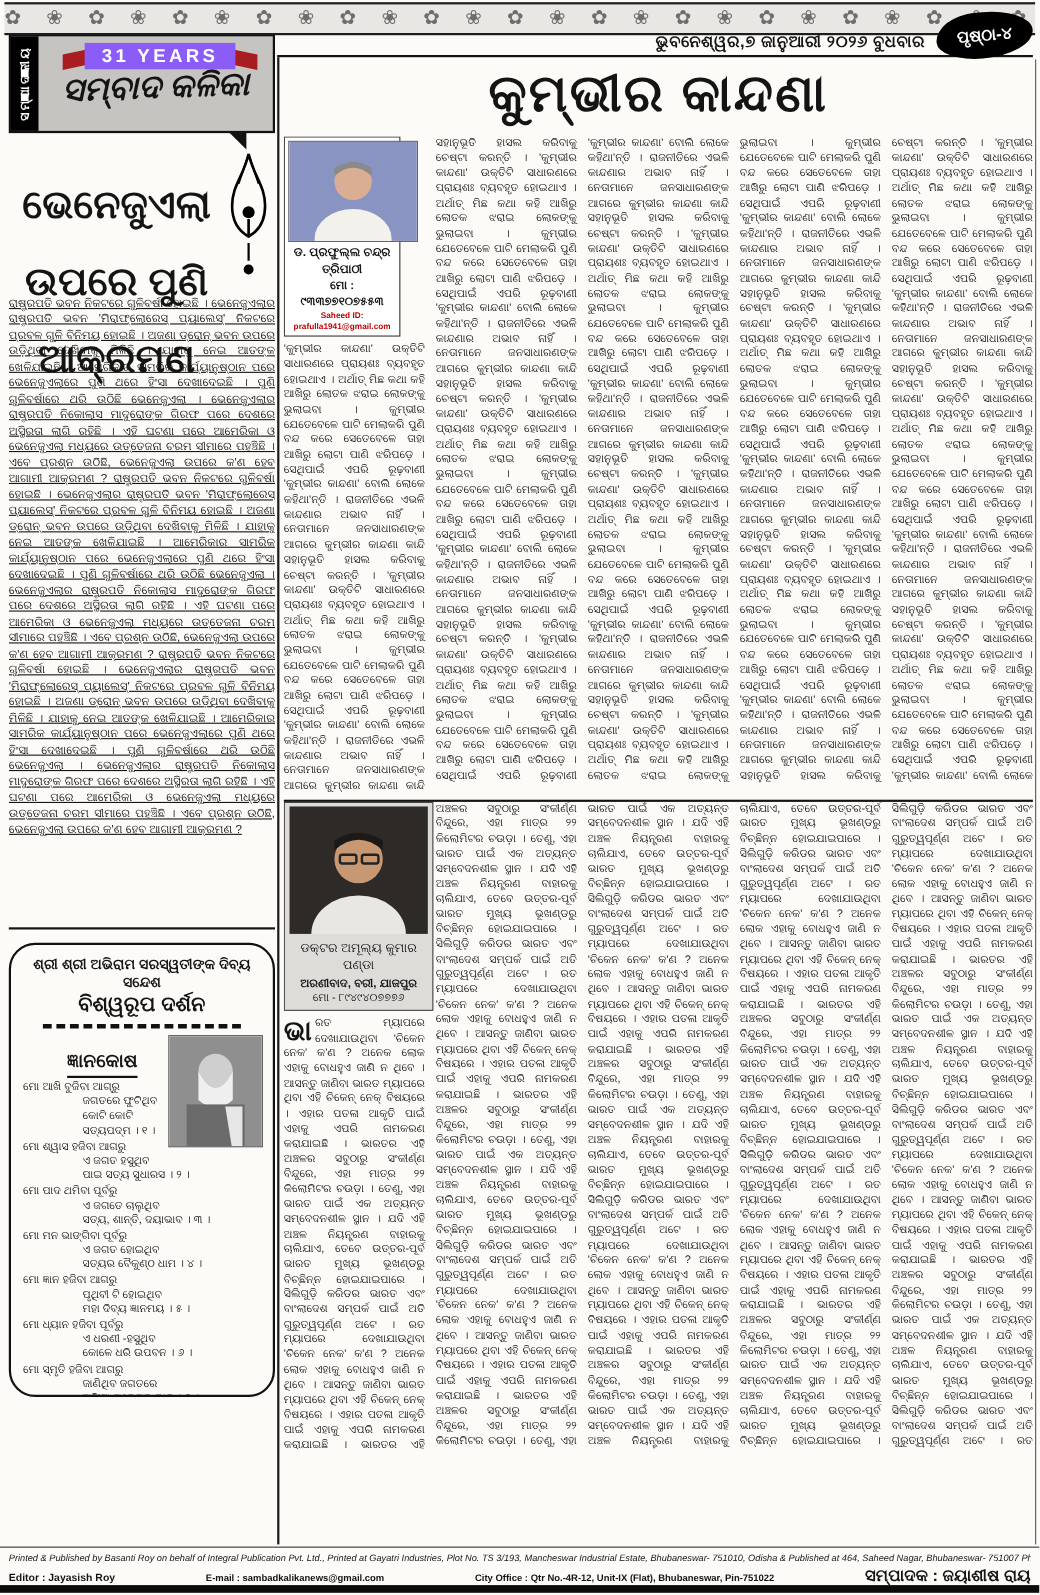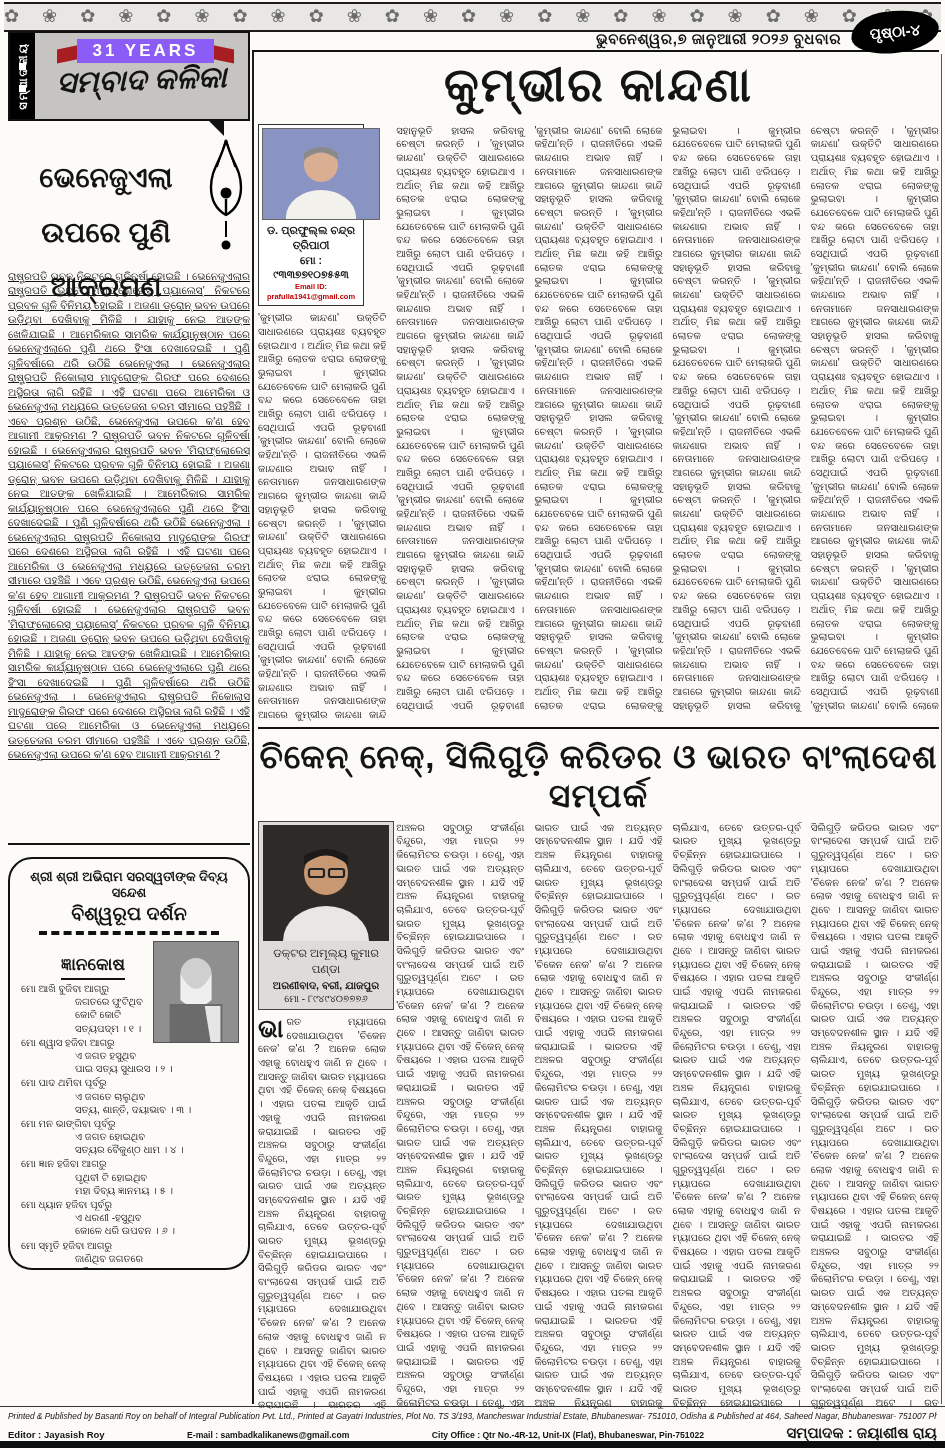--- a/index.html
+++ b/index.html
@@ -41,21 +41,21 @@
   .ribbon:after{right:2px;transform:skewY(12deg);}
   .ribbon-center{position:relative;z-index:2;display:inline-block;background:#8b5cf6;color:#fff;
     font-weight:bold;font-size:17px;letter-spacing:3px;padding:2px 16px;}
   .mast-logo{position:absolute;left:25px;right:0;top:30px;text-align:center;
     font-family:"Liberation Serif",serif;font-style:italic;font-weight:bold;font-size:30px;
     transform:rotate(-2deg);}
   .mast-tail{position:absolute;top:88px;right:26px;width:0;height:0;
     border-left:17px solid transparent;border-top:17px solid #111;}
   .ed-head{position:absolute;top:106px;left:0;right:0;height:130px;}
   .ed-head-text{position:absolute;left:0;top:14px;width:196px;text-align:center;
-    font-weight:bold;font-size:28px;line-height:1.95;}
+    font-weight:bold;font-size:36px;line-height:1.95;}
   .pen{position:absolute;right:2px;top:0;}
   .ed-body{position:absolute;top:238px;left:0;right:0;height:546px;overflow:hidden;
     font-size:10.5px;line-height:1.38;text-align:justify;text-decoration:underline;}
   .left-rule{position:absolute;top:812px;left:0;right:0;height:2px;background:#141414;}
   .sar-box{position:absolute;top:826px;left:0;right:0;height:413px;overflow:hidden;
     border:2px solid #111;border-radius:24px;padding:10px 9px 6px 9px;box-sizing:border-box;}
   .sar-title{text-align:center;font-weight:bold;font-size:13px;}
   .sar-sub{text-align:center;font-weight:bold;font-size:19px;margin-top:2px;}
   .sar-dash{width:82%;margin:6px auto 6px auto;border-top:4px dashed #111;}
   .guru-photo{float:right;width:84px;height:100px;border:1px solid #555;margin:0 0 4px 6px;}
@@ -216,28 +216,27 @@
   <div class="art-body">
     <div class="author-card">
       <svg width="116" height="90" viewBox="0 0 116 90" preserveAspectRatio="none">
         <rect width="116" height="90" fill="#8a94c2"></rect>
         <ellipse cx="58" cy="88" rx="35" ry="27" fill="#f2f1ec"></ellipse>
         <circle cx="58" cy="36" r="17" fill="#d9ae93"></circle>
         <path d="M41 31 q17 -15 34 0 l0 -7 q-17 -12 -34 0 z" fill="#8a8a8a"></path>
       </svg>
       <div class="a-name">ଡ. ପ୍ରଫୁଲ୍ଲ ଚନ୍ଦ୍ର ତ୍ରିପାଠୀ</div>
       <div class="a-phone">ମୋ : ୯୩୩୭୭୧୦୭୫୫୩</div>
-      <div class="a-email">Email ID: prafulla1941@gmail.com</div>
+      <div class="a-email">Saheed ID: prafulla1941@gmail.com</div>
     </div>
     <span>'କୁମ୍ଭୀର କାନ୍ଦଣା' ଉକ୍ତିଟି ସାଧାରଣରେ ପ୍ରାୟଶଃ ବ୍ୟବହୃତ ହୋଇଥାଏ । ଅର୍ଥାତ୍ ମିଛ କଥା କହି ଆଖିରୁ ଲୋତକ ଝରାଇ ଲୋକଙ୍କୁ ଭୁଲାଇବା । କୁମ୍ଭୀର ଯେତେବେଳେ ପାଟି ମେଲାକରି ପୁଣି ବନ୍ଦ କରେ ସେତେବେଳେ ତାହା ଆଖିରୁ ଲୋଟା ପାଣି ଝରିପଡ଼େ । ସେଥିପାଇଁ ଏପରି ରୂଢ଼ବାଣୀ 'କୁମ୍ଭୀର କାନ୍ଦଣା' ବୋଲି ଲୋକେ କହିଥା'ନ୍ତି । ରାଜନୀତିରେ ଏଭଳି କାନ୍ଦଣାର ଅଭାବ ନାହିଁ । ନେତାମାନେ ଜନସାଧାରଣଙ୍କ ଆଗରେ କୁମ୍ଭୀର କାନ୍ଦଣା କାନ୍ଦି ସହାନୁଭୂତି ହାସଲ କରିବାକୁ ଚେଷ୍ଟା କରନ୍ତି । 'କୁମ୍ଭୀର କାନ୍ଦଣା' ଉକ୍ତିଟି ସାଧାରଣରେ ପ୍ରାୟଶଃ ବ୍ୟବହୃତ ହୋଇଥାଏ । ଅର୍ଥାତ୍ ମିଛ କଥା କହି ଆଖିରୁ ଲୋତକ ଝରାଇ ଲୋକଙ୍କୁ ଭୁଲାଇବା । କୁମ୍ଭୀର ଯେତେବେଳେ ପାଟି ମେଲାକରି ପୁଣି ବନ୍ଦ କରେ ସେତେବେଳେ ତାହା ଆଖିରୁ ଲୋଟା ପାଣି ଝରିପଡ଼େ । ସେଥିପାଇଁ ଏପରି ରୂଢ଼ବାଣୀ 'କୁମ୍ଭୀର କାନ୍ଦଣା' ବୋଲି ଲୋକେ କହିଥା'ନ୍ତି । ରାଜନୀତିରେ ଏଭଳି କାନ୍ଦଣାର ଅଭାବ ନାହିଁ । ନେତାମାନେ ଜନସାଧାରଣଙ୍କ ଆଗରେ କୁମ୍ଭୀର କାନ୍ଦଣା କାନ୍ଦି ସହାନୁଭୂତି ହାସଲ କରିବାକୁ ଚେଷ୍ଟା କରନ୍ତି । 'କୁମ୍ଭୀର କାନ୍ଦଣା' ଉକ୍ତିଟି ସାଧାରଣରେ ପ୍ରାୟଶଃ ବ୍ୟବହୃତ ହୋଇଥାଏ । ଅର୍ଥାତ୍ ମିଛ କଥା କହି ଆଖିରୁ ଲୋତକ ଝରାଇ ଲୋକଙ୍କୁ ଭୁଲାଇବା । କୁମ୍ଭୀର ଯେତେବେଳେ ପାଟି ମେଲାକରି ପୁଣି ବନ୍ଦ କରେ ସେତେବେଳେ ତାହା ଆଖିରୁ ଲୋଟା ପାଣି ଝରିପଡ଼େ । ସେଥିପାଇଁ ଏପରି ରୂଢ଼ବାଣୀ 'କୁମ୍ଭୀର କାନ୍ଦଣା' ବୋଲି ଲୋକେ କହିଥା'ନ୍ତି । ରାଜନୀତିରେ ଏଭଳି କାନ୍ଦଣାର ଅଭାବ ନାହିଁ । ନେତାମାନେ ଜନସାଧାରଣଙ୍କ ଆଗରେ କୁମ୍ଭୀର କାନ୍ଦଣା କାନ୍ଦି ସହାନୁଭୂତି ହାସଲ କରିବାକୁ ଚେଷ୍ଟା କରନ୍ତି । 'କୁମ୍ଭୀର କାନ୍ଦଣା' ଉକ୍ତିଟି ସାଧାରଣରେ ପ୍ରାୟଶଃ ବ୍ୟବହୃତ ହୋଇଥାଏ । ଅର୍ଥାତ୍ ମିଛ କଥା କହି ଆଖିରୁ ଲୋତକ ଝରାଇ ଲୋକଙ୍କୁ ଭୁଲାଇବା । କୁମ୍ଭୀର ଯେତେବେଳେ ପାଟି ମେଲାକରି ପୁଣି ବନ୍ଦ କରେ ସେତେବେଳେ ତାହା ଆଖିରୁ ଲୋଟା ପାଣି ଝରିପଡ଼େ । ସେଥିପାଇଁ ଏପରି ରୂଢ଼ବାଣୀ 'କୁମ୍ଭୀର କାନ୍ଦଣା' ବୋଲି ଲୋକେ କହିଥା'ନ୍ତି । ରାଜନୀତିରେ ଏଭଳି କାନ୍ଦଣାର ଅଭାବ ନାହିଁ । ନେତାମାନେ ଜନସାଧାରଣଙ୍କ ଆଗରେ କୁମ୍ଭୀର କାନ୍ଦଣା କାନ୍ଦି ସହାନୁଭୂତି ହାସଲ କରିବାକୁ ଚେଷ୍ଟା କରନ୍ତି । 'କୁମ୍ଭୀର କାନ୍ଦଣା' ଉକ୍ତିଟି ସାଧାରଣରେ ପ୍ରାୟଶଃ ବ୍ୟବହୃତ ହୋଇଥାଏ । ଅର୍ଥାତ୍ ମିଛ କଥା କହି ଆଖିରୁ ଲୋତକ ଝରାଇ ଲୋକଙ୍କୁ ଭୁଲାଇବା । କୁମ୍ଭୀର ଯେତେବେଳେ ପାଟି ମେଲାକରି ପୁଣି ବନ୍ଦ କରେ ସେତେବେଳେ ତାହା ଆଖିରୁ ଲୋଟା ପାଣି ଝରିପଡ଼େ । ସେଥିପାଇଁ ଏପରି ରୂଢ଼ବାଣୀ 'କୁମ୍ଭୀର କାନ୍ଦଣା' ବୋଲି ଲୋକେ କହିଥା'ନ୍ତି । ରାଜନୀତିରେ ଏଭଳି କାନ୍ଦଣାର ଅଭାବ ନାହିଁ । ନେତାମାନେ ଜନସାଧାରଣଙ୍କ ଆଗରେ କୁମ୍ଭୀର କାନ୍ଦଣା କାନ୍ଦି ସହାନୁଭୂତି ହାସଲ କରିବାକୁ ଚେଷ୍ଟା କରନ୍ତି । 'କୁମ୍ଭୀର କାନ୍ଦଣା' ଉକ୍ତିଟି ସାଧାରଣରେ ପ୍ରାୟଶଃ ବ୍ୟବହୃତ ହୋଇଥାଏ । ଅର୍ଥାତ୍ ମିଛ କଥା କହି ଆଖିରୁ ଲୋତକ ଝରାଇ ଲୋକଙ୍କୁ ଭୁଲାଇବା । କୁମ୍ଭୀର ଯେତେବେଳେ ପାଟି ମେଲାକରି ପୁଣି ବନ୍ଦ କରେ ସେତେବେଳେ ତାହା ଆଖିରୁ ଲୋଟା ପାଣି ଝରିପଡ଼େ । ସେଥିପାଇଁ ଏପରି ରୂଢ଼ବାଣୀ 'କୁମ୍ଭୀର କାନ୍ଦଣା' ବୋଲି ଲୋକେ କହିଥା'ନ୍ତି । ରାଜନୀତିରେ ଏଭଳି କାନ୍ଦଣାର ଅଭାବ ନାହିଁ । ନେତାମାନେ ଜନସାଧାରଣଙ୍କ ଆଗରେ କୁମ୍ଭୀର କାନ୍ଦଣା କାନ୍ଦି ସହାନୁଭୂତି ହାସଲ କରିବାକୁ ଚେଷ୍ଟା କରନ୍ତି । 'କୁମ୍ଭୀର କାନ୍ଦଣା' ଉକ୍ତିଟି ସାଧାରଣରେ ପ୍ରାୟଶଃ ବ୍ୟବହୃତ ହୋଇଥାଏ । ଅର୍ଥାତ୍ ମିଛ କଥା କହି ଆଖିରୁ ଲୋତକ ଝରାଇ ଲୋକଙ୍କୁ ଭୁଲାଇବା । କୁମ୍ଭୀର ଯେତେବେଳେ ପାଟି ମେଲାକରି ପୁଣି ବନ୍ଦ କରେ ସେତେବେଳେ ତାହା ଆଖିରୁ ଲୋଟା ପାଣି ଝରିପଡ଼େ । ସେଥିପାଇଁ ଏପରି ରୂଢ଼ବାଣୀ 'କୁମ୍ଭୀର କାନ୍ଦଣା' ବୋଲି ଲୋକେ କହିଥା'ନ୍ତି । ରାଜନୀତିରେ ଏଭଳି କାନ୍ଦଣାର ଅଭାବ ନାହିଁ । ନେତାମାନେ ଜନସାଧାରଣଙ୍କ ଆଗରେ କୁମ୍ଭୀର କାନ୍ଦଣା କାନ୍ଦି ସହାନୁଭୂତି ହାସଲ କରିବାକୁ ଚେଷ୍ଟା କରନ୍ତି । 'କୁମ୍ଭୀର କାନ୍ଦଣା' ଉକ୍ତିଟି ସାଧାରଣରେ ପ୍ରାୟଶଃ ବ୍ୟବହୃତ ହୋଇଥାଏ । ଅର୍ଥାତ୍ ମିଛ କଥା କହି ଆଖିରୁ ଲୋତକ ଝରାଇ ଲୋକଙ୍କୁ ଭୁଲାଇବା । କୁମ୍ଭୀର ଯେତେବେଳେ ପାଟି ମେଲାକରି ପୁଣି ବନ୍ଦ କରେ ସେତେବେଳେ ତାହା ଆଖିରୁ ଲୋଟା ପାଣି ଝରିପଡ଼େ । ସେଥିପାଇଁ ଏପରି ରୂଢ଼ବାଣୀ 'କୁମ୍ଭୀର କାନ୍ଦଣା' ବୋଲି ଲୋକେ କହିଥା'ନ୍ତି । ରାଜନୀତିରେ ଏଭଳି କାନ୍ଦଣାର ଅଭାବ ନାହିଁ । ନେତାମାନେ ଜନସାଧାରଣଙ୍କ ଆଗରେ କୁମ୍ଭୀର କାନ୍ଦଣା କାନ୍ଦି ସହାନୁଭୂତି ହାସଲ କରିବାକୁ ଚେଷ୍ଟା କରନ୍ତି । 'କୁମ୍ଭୀର କାନ୍ଦଣା' ଉକ୍ତିଟି ସାଧାରଣରେ ପ୍ରାୟଶଃ ବ୍ୟବହୃତ ହୋଇଥାଏ । ଅର୍ଥାତ୍ ମିଛ କଥା କହି ଆଖିରୁ ଲୋତକ ଝରାଇ ଲୋକଙ୍କୁ ଭୁଲାଇବା । କୁମ୍ଭୀର ଯେତେବେଳେ ପାଟି ମେଲାକରି ପୁଣି ବନ୍ଦ କରେ ସେତେବେଳେ ତାହା ଆଖିରୁ ଲୋଟା ପାଣି ଝରିପଡ଼େ । ସେଥିପାଇଁ ଏପରି ରୂଢ଼ବାଣୀ 'କୁମ୍ଭୀର କାନ୍ଦଣା' ବୋଲି ଲୋକେ କହିଥା'ନ୍ତି । ରାଜନୀତିରେ ଏଭଳି କାନ୍ଦଣାର ଅଭାବ ନାହିଁ । ନେତାମାନେ ଜନସାଧାରଣଙ୍କ ଆଗରେ କୁମ୍ଭୀର କାନ୍ଦଣା କାନ୍ଦି ସହାନୁଭୂତି ହାସଲ କରିବାକୁ ଚେଷ୍ଟା କରନ୍ତି । 'କୁମ୍ଭୀର କାନ୍ଦଣା' ଉକ୍ତିଟି ସାଧାରଣରେ ପ୍ରାୟଶଃ ବ୍ୟବହୃତ ହୋଇଥାଏ । ଅର୍ଥାତ୍ ମିଛ କଥା କହି ଆଖିରୁ ଲୋତକ ଝରାଇ ଲୋକଙ୍କୁ ଭୁଲାଇବା । କୁମ୍ଭୀର ଯେତେବେଳେ ପାଟି ମେଲାକରି ପୁଣି ବନ୍ଦ କରେ ସେତେବେଳେ ତାହା ଆଖିରୁ ଲୋଟା ପାଣି ଝରିପଡ଼େ । ସେଥିପାଇଁ ଏପରି ରୂଢ଼ବାଣୀ 'କୁମ୍ଭୀର କାନ୍ଦଣା' ବୋଲି ଲୋକେ କହିଥା'ନ୍ତି । ରାଜନୀତିରେ ଏଭଳି କାନ୍ଦଣାର ଅଭାବ ନାହିଁ । ନେତାମାନେ ଜନସାଧାରଣଙ୍କ ଆଗରେ କୁମ୍ଭୀର କାନ୍ଦଣା କାନ୍ଦି ସହାନୁଭୂତି ହାସଲ କରିବାକୁ ଚେଷ୍ଟା କରନ୍ତି । 'କୁମ୍ଭୀର କାନ୍ଦଣା' ଉକ୍ତିଟି ସାଧାରଣରେ ପ୍ରାୟଶଃ ବ୍ୟବହୃତ ହୋଇଥାଏ । ଅର୍ଥାତ୍ ମିଛ କଥା କହି ଆଖିରୁ ଲୋତକ ଝରାଇ ଲୋକଙ୍କୁ ଭୁଲାଇବା । କୁମ୍ଭୀର ଯେତେବେଳେ ପାଟି ମେଲାକରି ପୁଣି ବନ୍ଦ କରେ ସେତେବେଳେ ତାହା ଆଖିରୁ ଲୋଟା ପାଣି ଝରିପଡ଼େ । ସେଥିପାଇଁ ଏପରି ରୂଢ଼ବାଣୀ 'କୁମ୍ଭୀର କାନ୍ଦଣା' ବୋଲି ଲୋକେ କହିଥା'ନ୍ତି । ରାଜନୀତିରେ ଏଭଳି କାନ୍ଦଣାର ଅଭାବ ନାହିଁ । ନେତାମାନେ ଜନସାଧାରଣଙ୍କ ଆଗରେ କୁମ୍ଭୀର କାନ୍ଦଣା କାନ୍ଦି ସହାନୁଭୂତି ହାସଲ କରିବାକୁ ଚେଷ୍ଟା କରନ୍ତି । 'କୁମ୍ଭୀର କାନ୍ଦଣା' ଉକ୍ତିଟି ସାଧାରଣରେ ପ୍ରାୟଶଃ ବ୍ୟବହୃତ ହୋଇଥାଏ । ଅର୍ଥାତ୍ ମିଛ କଥା କହି ଆଖିରୁ ଲୋତକ ଝରାଇ ଲୋକଙ୍କୁ ଭୁଲାଇବା । କୁମ୍ଭୀର ଯେତେବେଳେ ପାଟି ମେଲାକରି ପୁଣି ବନ୍ଦ କରେ ସେତେବେଳେ ତାହା ଆଖିରୁ ଲୋଟା ପାଣି ଝରିପଡ଼େ । ସେଥିପାଇଁ ଏପରି ରୂଢ଼ବାଣୀ 'କୁମ୍ଭୀର କାନ୍ଦଣା' ବୋଲି ଲୋକେ କହିଥା'ନ୍ତି । ରାଜନୀତିରେ ଏଭଳି କାନ୍ଦଣାର ଅଭାବ ନାହିଁ । ନେତାମାନେ ଜନସାଧାରଣଙ୍କ ଆଗରେ କୁମ୍ଭୀର କାନ୍ଦଣା କାନ୍ଦି ସହାନୁଭୂତି ହାସଲ କରିବାକୁ ଚେଷ୍ଟା କରନ୍ତି । 'କୁମ୍ଭୀର କାନ୍ଦଣା' ଉକ୍ତିଟି ସାଧାରଣରେ ପ୍ରାୟଶଃ ବ୍ୟବହୃତ ହୋଇଥାଏ । ଅର୍ଥାତ୍ ମିଛ କଥା କହି ଆଖିରୁ ଲୋତକ ଝରାଇ ଲୋକଙ୍କୁ ଭୁଲାଇବା । କୁମ୍ଭୀର ଯେତେବେଳେ ପାଟି ମେଲାକରି ପୁଣି ବନ୍ଦ କରେ ସେତେବେଳେ ତାହା ଆଖିରୁ ଲୋଟା ପାଣି ଝରିପଡ଼େ । ସେଥିପାଇଁ ଏପରି ରୂଢ଼ବାଣୀ 'କୁମ୍ଭୀର କାନ୍ଦଣା' ବୋଲି ଲୋକେ କହିଥା'ନ୍ତି । ରାଜନୀତିରେ ଏଭଳି କାନ୍ଦଣାର ଅଭାବ ନାହିଁ । ନେତାମାନେ ଜନସାଧାରଣଙ୍କ ଆଗରେ କୁମ୍ଭୀର କାନ୍ଦଣା କାନ୍ଦି ସହାନୁଭୂତି ହାସଲ କରିବାକୁ ଚେଷ୍ଟା କରନ୍ତି । 'କୁମ୍ଭୀର କାନ୍ଦଣା' ଉକ୍ତିଟି ସାଧାରଣରେ ପ୍ରାୟଶଃ ବ୍ୟବହୃତ ହୋଇଥାଏ । ଅର୍ଥାତ୍ ମିଛ କଥା କହି ଆଖିରୁ ଲୋତକ ଝରାଇ ଲୋକଙ୍କୁ ଭୁଲାଇବା । କୁମ୍ଭୀର ଯେତେବେଳେ ପାଟି ମେଲାକରି ପୁଣି ବନ୍ଦ କରେ ସେତେବେଳେ ତାହା ଆଖିରୁ ଲୋଟା ପାଣି ଝରିପଡ଼େ । ସେଥିପାଇଁ ଏପରି ରୂଢ଼ବାଣୀ 'କୁମ୍ଭୀର କାନ୍ଦଣା' ବୋଲି ଲୋକେ କହିଥା'ନ୍ତି । ରାଜନୀତିରେ ଏଭଳି କାନ୍ଦଣାର ଅଭାବ ନାହିଁ । ନେତାମାନେ ଜନସାଧାରଣଙ୍କ ଆଗରେ କୁମ୍ଭୀର କାନ୍ଦଣା କାନ୍ଦି ସହାନୁଭୂତି ହାସଲ କରିବାକୁ ଚେଷ୍ଟା କରନ୍ତି । 'କୁମ୍ଭୀର କାନ୍ଦଣା' ଉକ୍ତିଟି ସାଧାରଣରେ ପ୍ରାୟଶଃ ବ୍ୟବହୃତ ହୋଇଥାଏ । ଅର୍ଥାତ୍ ମିଛ କଥା କହି ଆଖିରୁ ଲୋତକ ଝରାଇ ଲୋକଙ୍କୁ ଭୁଲାଇବା । କୁମ୍ଭୀର ଯେତେବେଳେ ପାଟି ମେଲାକରି ପୁଣି ବନ୍ଦ କରେ ସେତେବେଳେ ତାହା ଆଖିରୁ ଲୋଟା ପାଣି ଝରିପଡ଼େ । ସେଥିପାଇଁ ଏପରି ରୂଢ଼ବାଣୀ 'କୁମ୍ଭୀର କାନ୍ଦଣା' ବୋଲି ଲୋକେ କହିଥା'ନ୍ତି । ରାଜନୀତିରେ ଏଭଳି କାନ୍ଦଣାର ଅଭାବ ନାହିଁ । ନେତାମାନେ ଜନସାଧାରଣଙ୍କ ଆଗରେ କୁମ୍ଭୀର କାନ୍ଦଣା କାନ୍ଦି ସହାନୁଭୂତି ହାସଲ କରିବାକୁ ଚେଷ୍ଟା କରନ୍ତି । </span>
   </div>
 
   <div class="mid-rule"></div>
 
-  <div class="sec-headline">ଚିକେନ୍ ନେକ୍, ସିଲିଗୁଡ଼ି କରିଡର ଓ ଭାରତ ବାଂଲାଦେଶ ସମ୍ପର୍କ</div>
 
   <div class="art-body2">
     <div class="author-card2">
       <svg width="126" height="116" viewBox="0 0 126 116" preserveAspectRatio="none">
         <rect width="126" height="116" fill="#2e2a28"></rect>
         <ellipse cx="63" cy="116" rx="43" ry="35" fill="#e9e7e3"></ellipse>
         <circle cx="63" cy="48" r="22" fill="#c89872"></circle>
         <path d="M41 40 q22 -19 44 0 l0 -9 q-22 -14 -44 0 z" fill="#1c1a18"></path>
         <rect x="46" y="44" width="15" height="8" rx="2" fill="none" stroke="#222" stroke-width="2.2"></rect>
         <rect x="66" y="44" width="15" height="8" rx="2" fill="none" stroke="#222" stroke-width="2.2"></rect>

